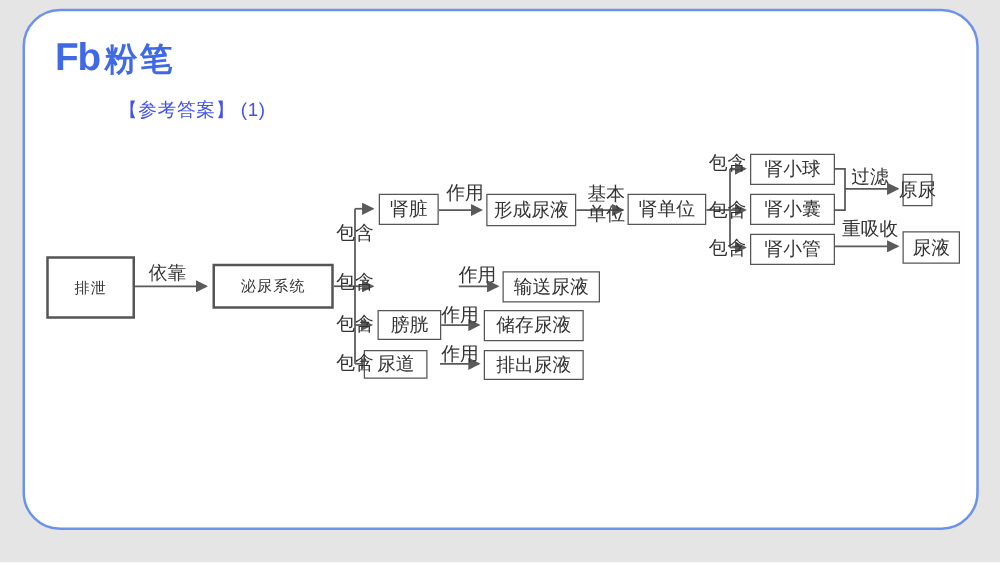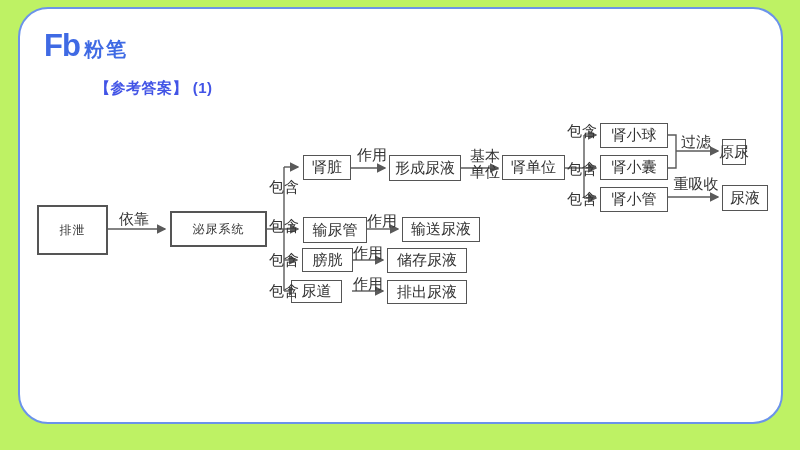--- a/index.html
+++ b/index.html
@@ -1,32 +1,32 @@
 <!DOCTYPE html>
 <html><head>
 <meta charset="utf-8">
 <style>
   * { margin:0; padding:0; box-sizing:border-box; }
   html,body { background:#ffffff; }
   body { font-family:"Liberation Sans","DejaVu Sans",sans-serif; }
   .stage {
-    position:relative; width:800px; height:450px; background:#bef264; overflow:hidden;
+    position:relative; width:800px; height:450px; background:#e5e5e5; overflow:hidden;
   }
   .frame {
     position:absolute; left:18px; top:7px; width:765px; height:417px;
     border:2px solid #6b93ea; border-radius:30px; background:#ffffff;
   }
   .logo {
     position:absolute; left:44px; top:28px; display:flex; align-items:baseline;
     color:#3f6ae4; font-weight:bold;
   }
   .logo .fb { font-size:31px; letter-spacing:-1px; }
-  .logo .brand { font-size:20px; margin-left:4px; letter-spacing:2px; }
+  .logo .brand { font-size:26px; margin-left:4px; letter-spacing:2px; }
   .heading {
-    position:absolute; left:95px; top:79px; font-size:15px; font-weight:bold;
+    position:absolute; left:95px; top:79px; font-size:15px; font-weight:normal;
     color:#4254e6; letter-spacing:0.5px;
   }
   .connectors { position:absolute; left:0; top:0; }
   .node {
     position:absolute; background:#ffffff; border:1.5px solid #555555;
     display:flex; align-items:center; justify-content:center;
     font-size:15px; color:#333333; white-space:nowrap; z-index:2;
   }
   .node.big { border-width:2px; font-size:12px; letter-spacing:1px; }
   .elabel {
@@ -81,21 +81,20 @@
   <div class="node big" style="left:37px;top:205px;width:71px;height:50px">排泄</div>
   <div class="node big" style="left:170px;top:211px;width:97px;height:36px">泌尿系统</div>
   <div class="node" style="left:303px;top:155px;width:48px;height:25px">肾脏</div>
   <div class="node" style="left:389px;top:155px;width:72px;height:26px">形成尿液</div>
   <div class="node" style="left:502px;top:155px;width:63px;height:25px">肾单位</div>
   <div class="node" style="left:600px;top:123px;width:68px;height:25px">肾小球</div>
   <div class="node" style="left:600px;top:155px;width:68px;height:25px">肾小囊</div>
   <div class="node" style="left:600px;top:187px;width:68px;height:25px">肾小管</div>
   <div class="node" style="left:722px;top:139px;width:24px;height:26px">原尿</div>
   <div class="node" style="left:722px;top:185px;width:46px;height:26px">尿液</div>
-  <div class="node" style="left:303px;top:217px;width:64px;height:26px">输尿管</div>
   <div class="node" style="left:402px;top:217px;width:78px;height:25px">输送尿液</div>
   <div class="node" style="left:302px;top:248px;width:51px;height:24px">膀胱</div>
   <div class="node" style="left:387px;top:248px;width:80px;height:25px">储存尿液</div>
   <div class="node" style="left:291px;top:280px;width:51px;height:23px">尿道</div>
   <div class="node" style="left:387px;top:280px;width:80px;height:24px">排出尿液</div>
 
   <div class="elabel" style="left:134px;top:219px">依靠</div>
   <div class="elabel" style="left:284px;top:187px">包含</div>
   <div class="elabel" style="left:284px;top:226px">包含</div>
   <div class="elabel" style="left:284px;top:260px">包含</div>

